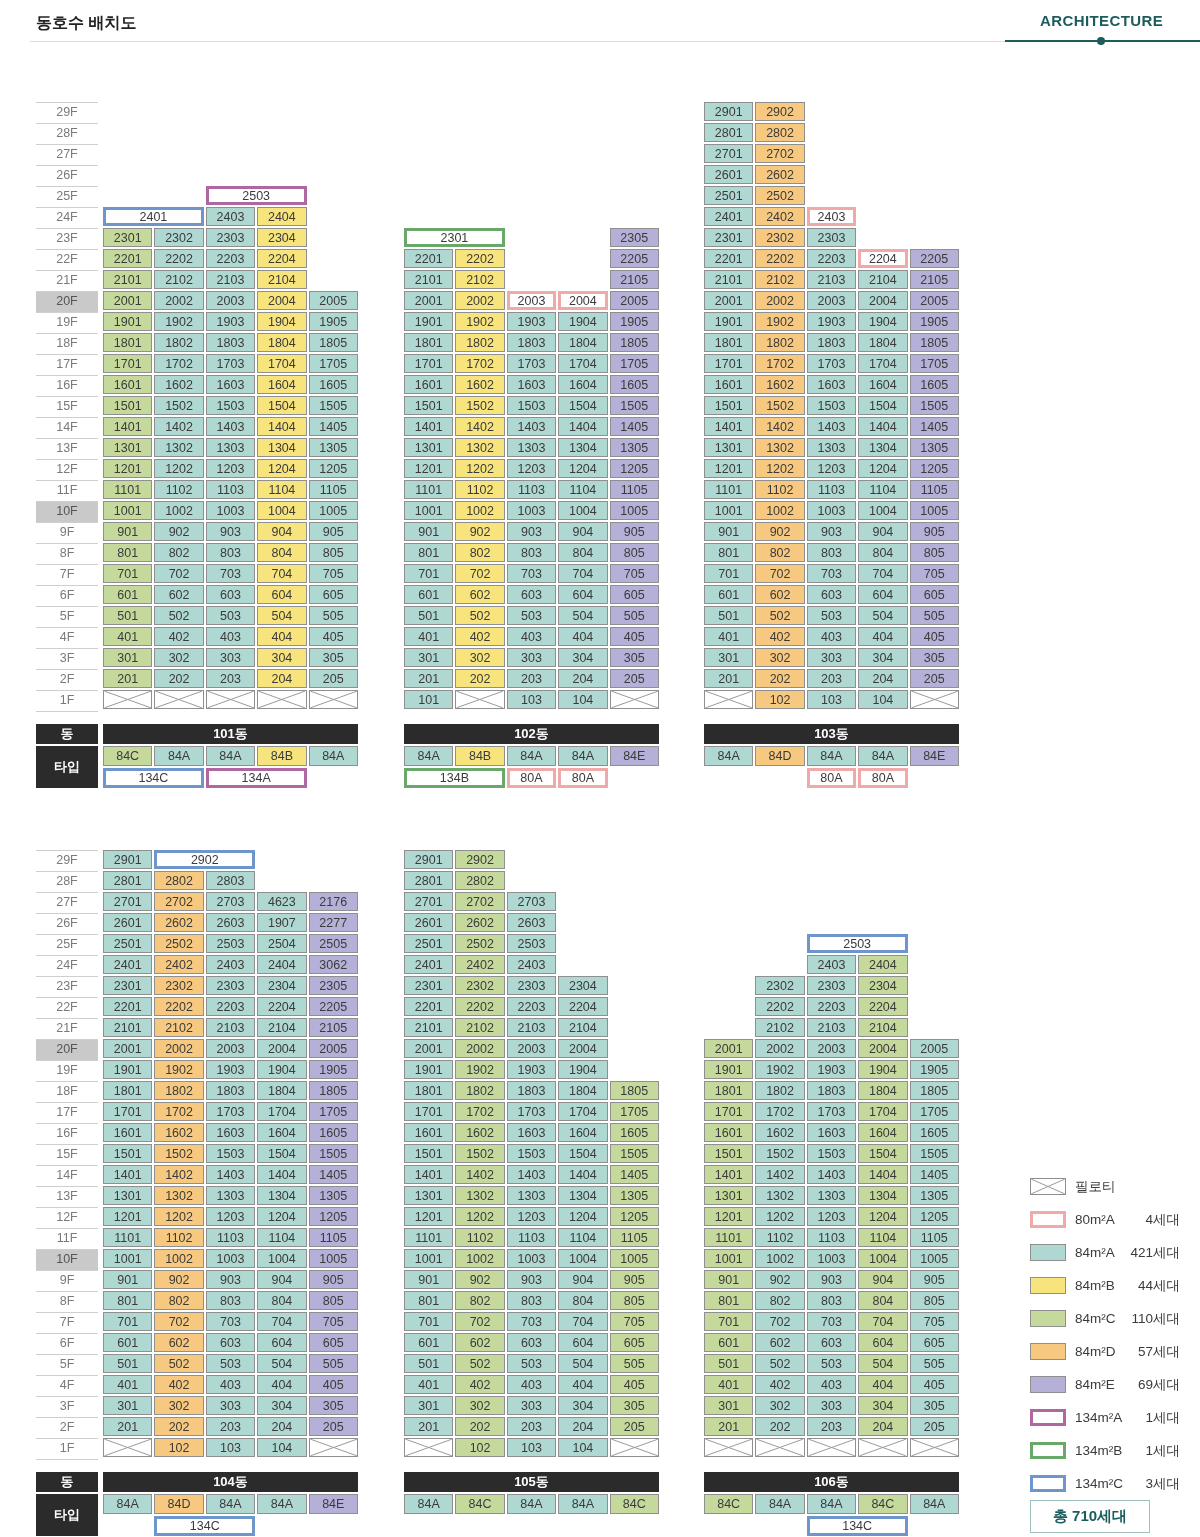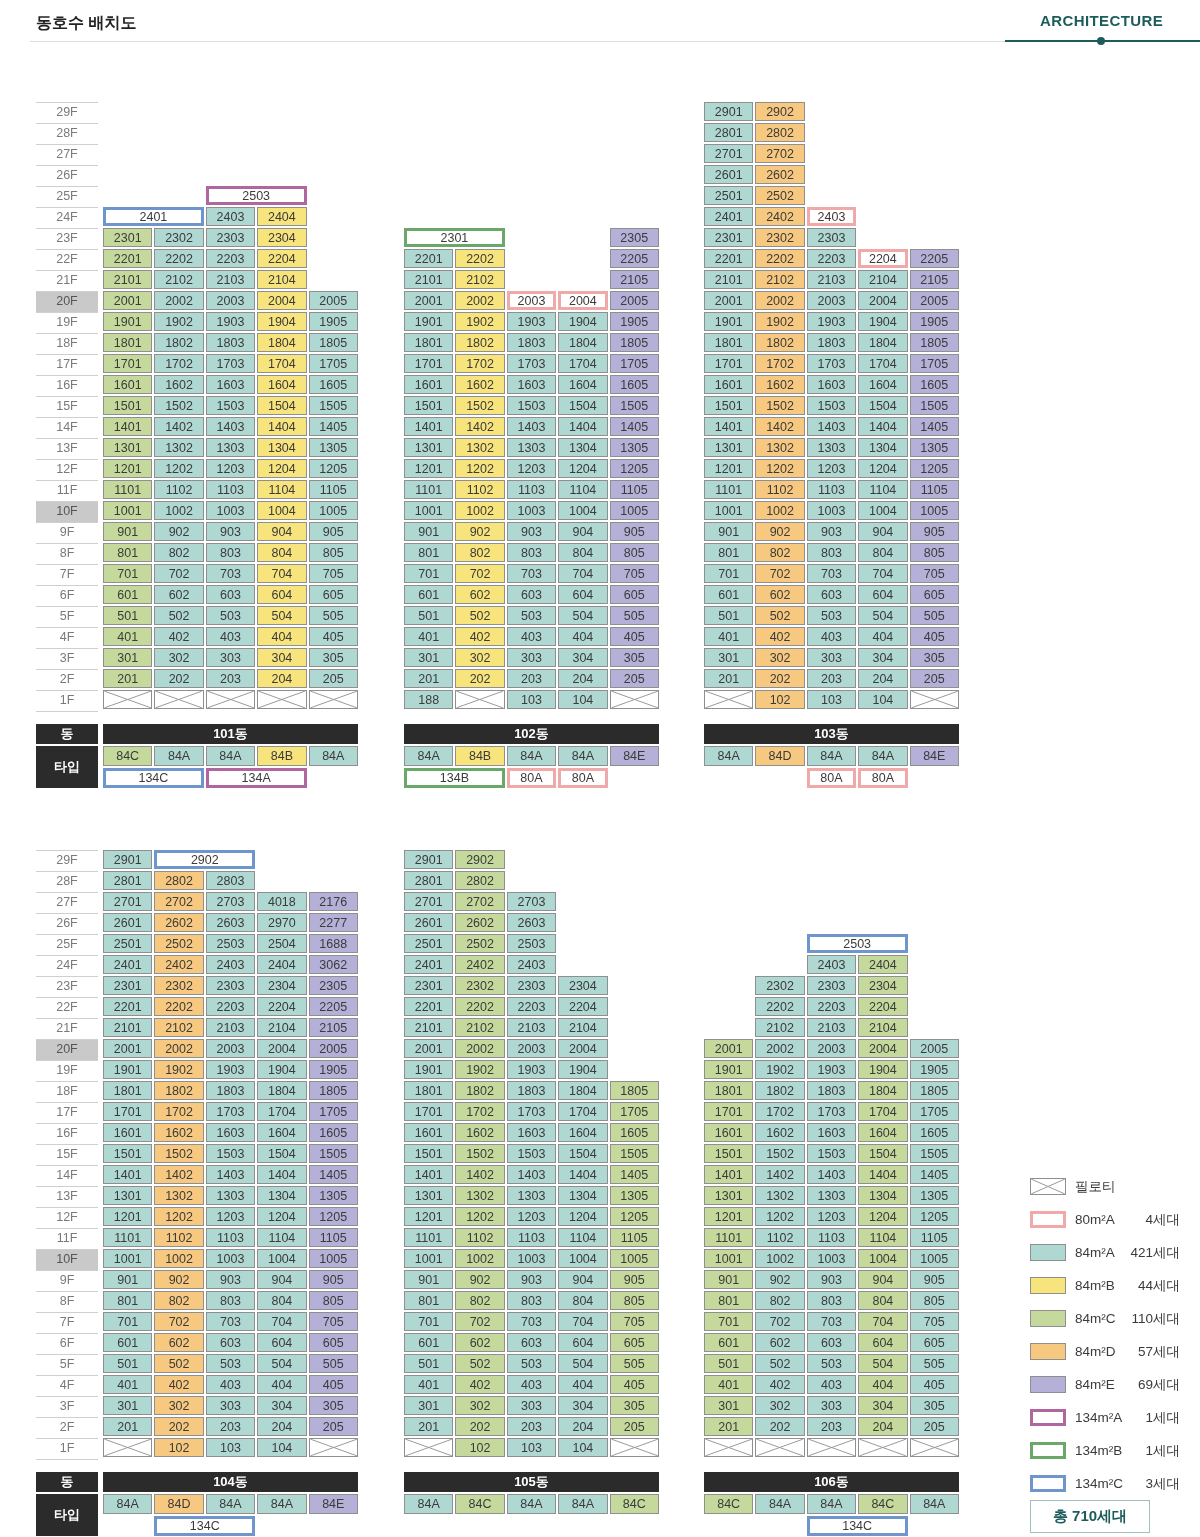--- a/index.html
+++ b/index.html
@@ -231,21 +231,21 @@
         <div class="tcell" style="background: rgb(248, 228, 125); grid-column: 4;">84B</div>
         <div class="tcell" style="background: rgb(176, 216, 210); grid-column: 5;">84A</div>
       </div>
       <div class="typerow extra">
         <div class="tcell outline" style="border-color: rgb(110, 150, 204); grid-column: 1 / span 2;">134C</div>
         <div class="tcell outline" style="border-color: rgb(176, 102, 158); grid-column: 3 / span 2;">134A</div>
       </div>
     </div>
   <div class="bslot" style="left:368px">
       <div class="bgrid">
-        <div class="cell" style="grid-area: 29 / 1; background: rgb(176, 216, 210);">188</div>
+        <div class="cell" style="grid-area: 29 / 1; background: rgb(176, 216, 210);">101</div>
         <div class="cell" style="grid-area: 28 / 1; background: rgb(176, 216, 210);">201</div>
         <div class="cell" style="grid-area: 27 / 1; background: rgb(176, 216, 210);">301</div>
         <div class="cell" style="grid-area: 26 / 1; background: rgb(176, 216, 210);">401</div>
         <div class="cell" style="grid-area: 25 / 1; background: rgb(176, 216, 210);">501</div>
         <div class="cell" style="grid-area: 24 / 1; background: rgb(176, 216, 210);">601</div>
         <div class="cell" style="grid-area: 23 / 1; background: rgb(176, 216, 210);">701</div>
         <div class="cell" style="grid-area: 22 / 1; background: rgb(176, 216, 210);">801</div>
         <div class="cell" style="grid-area: 21 / 1; background: rgb(176, 216, 210);">901</div>
         <div class="cell" style="grid-area: 20 / 1; background: rgb(176, 216, 210);">1001</div>
         <div class="cell" style="grid-area: 19 / 1; background: rgb(176, 216, 210);">1101</div>
@@ -664,22 +664,22 @@
         <div class="cell" style="grid-area: 14 / 4; background: rgb(176, 216, 210);">1604</div>
         <div class="cell" style="grid-area: 13 / 4; background: rgb(176, 216, 210);">1704</div>
         <div class="cell" style="grid-area: 12 / 4; background: rgb(176, 216, 210);">1804</div>
         <div class="cell" style="grid-area: 11 / 4; background: rgb(176, 216, 210);">1904</div>
         <div class="cell" style="grid-area: 10 / 4; background: rgb(176, 216, 210);">2004</div>
         <div class="cell" style="grid-area: 9 / 4; background: rgb(176, 216, 210);">2104</div>
         <div class="cell" style="grid-area: 8 / 4; background: rgb(176, 216, 210);">2204</div>
         <div class="cell" style="grid-area: 7 / 4; background: rgb(176, 216, 210);">2304</div>
         <div class="cell" style="grid-area: 6 / 4; background: rgb(176, 216, 210);">2404</div>
         <div class="cell" style="grid-area: 5 / 4; background: rgb(176, 216, 210);">2504</div>
-        <div class="cell" style="grid-area: 4 / 4; background: rgb(176, 216, 210);">2970</div>
-        <div class="cell" style="grid-area: 3 / 4; background: rgb(176, 216, 210);">4018</div>
+        <div class="cell" style="grid-area: 4 / 4; background: rgb(176, 216, 210);">1907</div>
+        <div class="cell" style="grid-area: 3 / 4; background: rgb(176, 216, 210);">4623</div>
         <div class="cell" style="grid-area: 28 / 5; background: rgb(181, 176, 216);">205</div>
         <div class="cell" style="grid-area: 27 / 5; background: rgb(181, 176, 216);">305</div>
         <div class="cell" style="grid-area: 26 / 5; background: rgb(181, 176, 216);">405</div>
         <div class="cell" style="grid-area: 25 / 5; background: rgb(181, 176, 216);">505</div>
         <div class="cell" style="grid-area: 24 / 5; background: rgb(181, 176, 216);">605</div>
         <div class="cell" style="grid-area: 23 / 5; background: rgb(181, 176, 216);">705</div>
         <div class="cell" style="grid-area: 22 / 5; background: rgb(181, 176, 216);">805</div>
         <div class="cell" style="grid-area: 21 / 5; background: rgb(181, 176, 216);">905</div>
         <div class="cell" style="grid-area: 20 / 5; background: rgb(181, 176, 216);">1005</div>
         <div class="cell" style="grid-area: 19 / 5; background: rgb(181, 176, 216);">1105</div>
@@ -689,21 +689,21 @@
         <div class="cell" style="grid-area: 15 / 5; background: rgb(181, 176, 216);">1505</div>
         <div class="cell" style="grid-area: 14 / 5; background: rgb(181, 176, 216);">1605</div>
         <div class="cell" style="grid-area: 13 / 5; background: rgb(181, 176, 216);">1705</div>
         <div class="cell" style="grid-area: 12 / 5; background: rgb(181, 176, 216);">1805</div>
         <div class="cell" style="grid-area: 11 / 5; background: rgb(181, 176, 216);">1905</div>
         <div class="cell" style="grid-area: 10 / 5; background: rgb(181, 176, 216);">2005</div>
         <div class="cell" style="grid-area: 9 / 5; background: rgb(181, 176, 216);">2105</div>
         <div class="cell" style="grid-area: 8 / 5; background: rgb(181, 176, 216);">2205</div>
         <div class="cell" style="grid-area: 7 / 5; background: rgb(181, 176, 216);">2305</div>
         <div class="cell" style="grid-area: 6 / 5; background: rgb(181, 176, 216);">3062</div>
-        <div class="cell" style="grid-area: 5 / 5; background: rgb(181, 176, 216);">1688</div>
+        <div class="cell" style="grid-area: 5 / 5; background: rgb(181, 176, 216);">2505</div>
         <div class="cell" style="grid-area: 4 / 5; background: rgb(181, 176, 216);">2277</div>
         <div class="cell" style="grid-area: 3 / 5; background: rgb(181, 176, 216);">2176</div>
         <div class="cell piloti" style="grid-area: 29 / 5;">
           <svg viewBox="0 0 100 100" preserveAspectRatio="none">
             <path d="M1 1 L99 99 M99 1 L1 99" stroke="#9a9a9a" stroke-width="1" vector-effect="non-scaling-stroke" fill="none"></path>
           </svg>
         </div>
         <div class="cell outline" style="grid-area: 1 / 2 / auto / span 2; border-color: rgb(110, 150, 204);">2902</div>
       </div>
       <div class="dongbar">104동</div>

